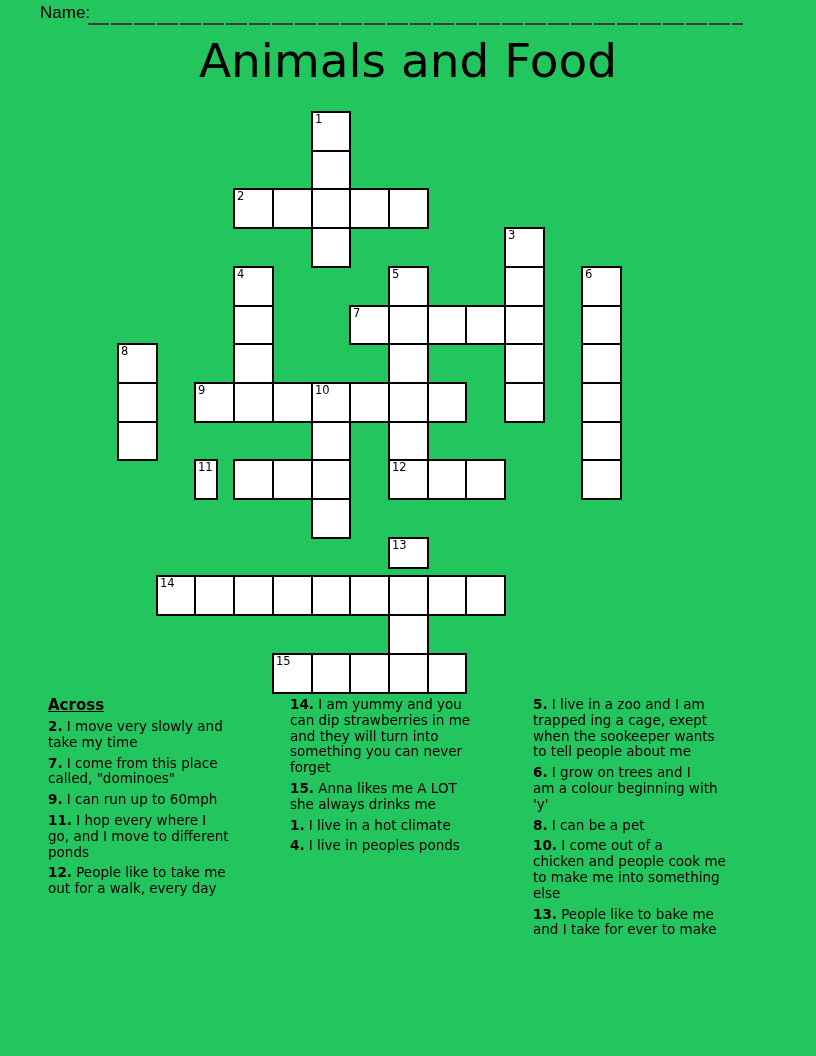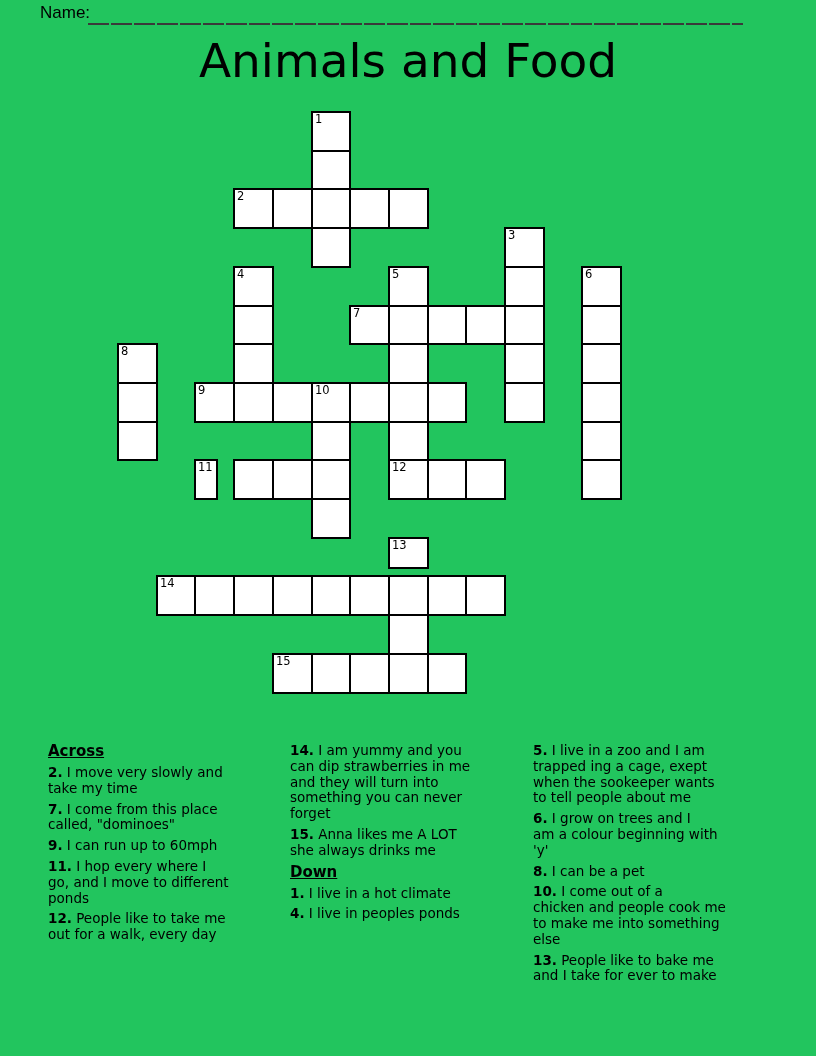--- a/index.html
+++ b/index.html
@@ -37,21 +37,21 @@
     border:2px solid #000;
     box-sizing:border-box;
   }
   .cell .num{
     position:absolute;left:2px;top:0px;
     font-size:11.5px;line-height:13px;
     font-family:"DejaVu Sans",sans-serif;
     color:#000;
   }
   
-  .clue-col{position:absolute;top:697px;width:240px;margin-top:46px;}
+  .clue-col{position:absolute;top:697px;width:240px;}
   .clue-header{
     font-size:15px;font-weight:bold;
     text-decoration:underline;
     margin:0 0 5px 0;line-height:17px;
   }
   .clue{
     margin:0 0 5px 0;
     font-size:13.5px;line-height:15.8px;
     white-space:pre-line;
   }
@@ -175,21 +175,20 @@
 out for a walk, every day</p>
       </div>
       <div class="clue-col" style="left: 290px;">
         <p class="clue"><span class="cnum">14.</span> I am yummy and you
 can dip strawberries in me
 and they will turn into
 something you can never
 forget</p>
         <p class="clue"><span class="cnum">15.</span> Anna likes me A LOT
 she always drinks me</p>
-        <p class="clue-header">Down</p>
         <p class="clue"><span class="cnum">1.</span> I live in a hot climate</p>
         <p class="clue"><span class="cnum">4.</span> I live in peoples ponds</p>
       </div>
       <div class="clue-col" style="left: 533px;">
         <p class="clue"><span class="cnum">5.</span> I live in a zoo and I am
 trapped ing a cage, exept
 when the sookeeper wants
 to tell people about me</p>
         <p class="clue"><span class="cnum">6.</span> I grow on trees and I
 am a colour beginning with

